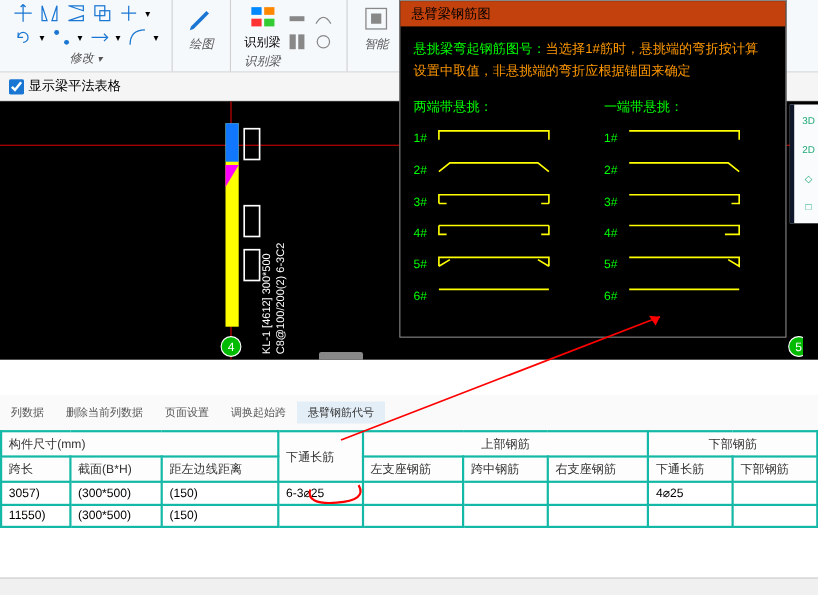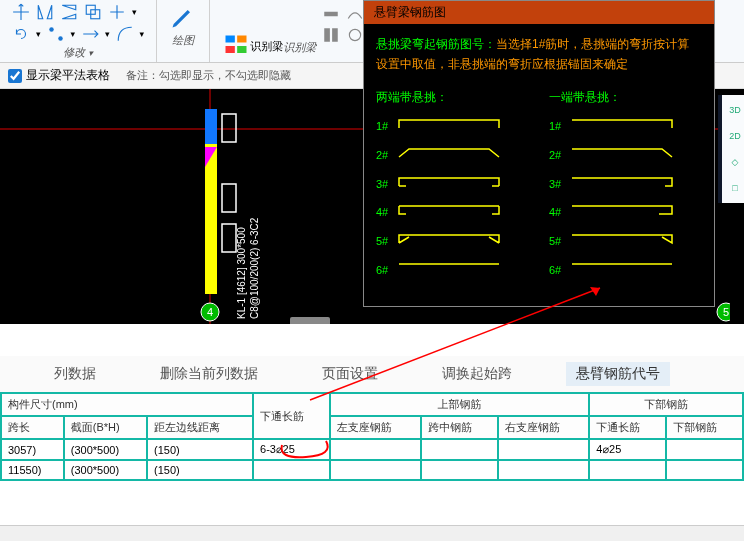--- a/index.html
+++ b/index.html
@@ -28,21 +28,21 @@
     .rebar-diagrams { display: flex; gap: 20px; margin-top: 12px;}
     .rebar-col { flex: 1; }
     .rebar-title { color: #0f0; font-size: 12px; margin-bottom: 10px;}
     .rebar-row { display: flex; align-items: center; gap: 6px; margin-bottom: 10px; color: #0f0; font-size: 11px;}
     .rebar-shape { flex: 1;}
     
     .right-toolbar { position: absolute; right: 0; top: 95px; width: 26px; display: flex; flex-direction: column; gap: 4px; background: #f9fbfd; border-left: 4px solid #0f172a; padding: 4px 2px;}
     .right-tool { width: 22px; height: 22px; cursor: pointer; display: flex; align-items: center; justify-content: center; font-size: 9px; color: #2a7;}
     
     .tabs-bar { background: #fafafa; display: flex; gap: 0; padding: 6px 0 6px 0; margin-top:32px;}
-    .tab-item { padding: 3px 10px; font-size: 14px; color: #555; cursor: pointer; margin-left: 44px;}
+    .tab-item { padding: 3px 10px; font-size: 10px; color: #555; cursor: pointer;}
     .tab-item.active { background: #e4eef7; color: #333;}
     
     .data-table { width: 100%; border-collapse: collapse; font-size: 11px; }
     .data-table th, .data-table td { border: 2px solid #14b8a6; padding: 3px 6px; text-align: left; height: 20px;}
     .data-table th { font-weight: normal; color: #333; background: #fdfdfd;}
     
     .red-arrow { position: absolute; pointer-events: none; z-index: 20;}
     .red-mark { position: absolute; pointer-events: none; z-index: 20;}
     .scroll-track { position:absolute; bottom:0; left:0; right:0; height:16px;background:#f0f0f0; border-top:1px solid #ccc;}
     .grip { position:absolute; left:290px; top:-2px; width:40px; height:10px; background:#888; border-radius:2px;}
@@ -97,21 +97,21 @@
   </div>
 
   <div class="tool-group" style="min-width:42px">
     <span class="icon-lg"><svg viewBox="0 0 24 24">
           <path d="M3 21l3-1 12-12-2-2L4 18l-1 3z" fill="#1976d2"></path>
         </svg></span>
     <div class="tool-label">绘图</div>
   </div>
 
   <div class="tool-group" style="display:flex;flex-direction:row;gap:6px;align-items:flex-end;">
-    <div style="display:flex;flex-direction:row;align-items:center">
+    <div style="display:flex;flex-direction:column;align-items:center">
       <span class="icon-lg"><svg viewBox="0 0 24 24">
             <rect x="3" y="3" width="8" height="6" fill="#08f"></rect>
             <rect x="13" y="3" width="8" height="6" fill="#f80"></rect>
             <rect x="3" y="12" width="8" height="6" fill="#f33"></rect>
             <rect x="13" y="12" width="8" height="6" fill="#3c3"></rect>
           </svg></span>
       <span style="font-size:11px">识别梁</span>
       <div class="tool-label">识别梁</div>
     </div>
     <div style="display:flex;flex-direction:column;gap:3px;padding-bottom:16px">
@@ -142,21 +142,20 @@
         </svg></span>
     <div class="tool-label">智能</div>
   </div>
 </div>
 
 <div class="options-bar">
   <label class="checkbox-wrap">
     <input type="checkbox" checked="" style="">
     <span>显示梁平法表格</span>
   </label>
-  <span class="hint-text"><span>备注：</span><span>勾选即显示，不勾选即隐藏</span></span>
 </div>
 
 <div class="cad-viewport">
   <svg width="730" height="235">
 
     <line x1="0" y1="40" x2="730" y2="40" stroke="#d00" stroke-width="1"></line>
     <line x1="210" y1="0" x2="210" y2="235" stroke="#d00" stroke-width="1"></line>
 
     <rect x="205" y="20" width="12" height="185" fill="#ff0"></rect>
 

